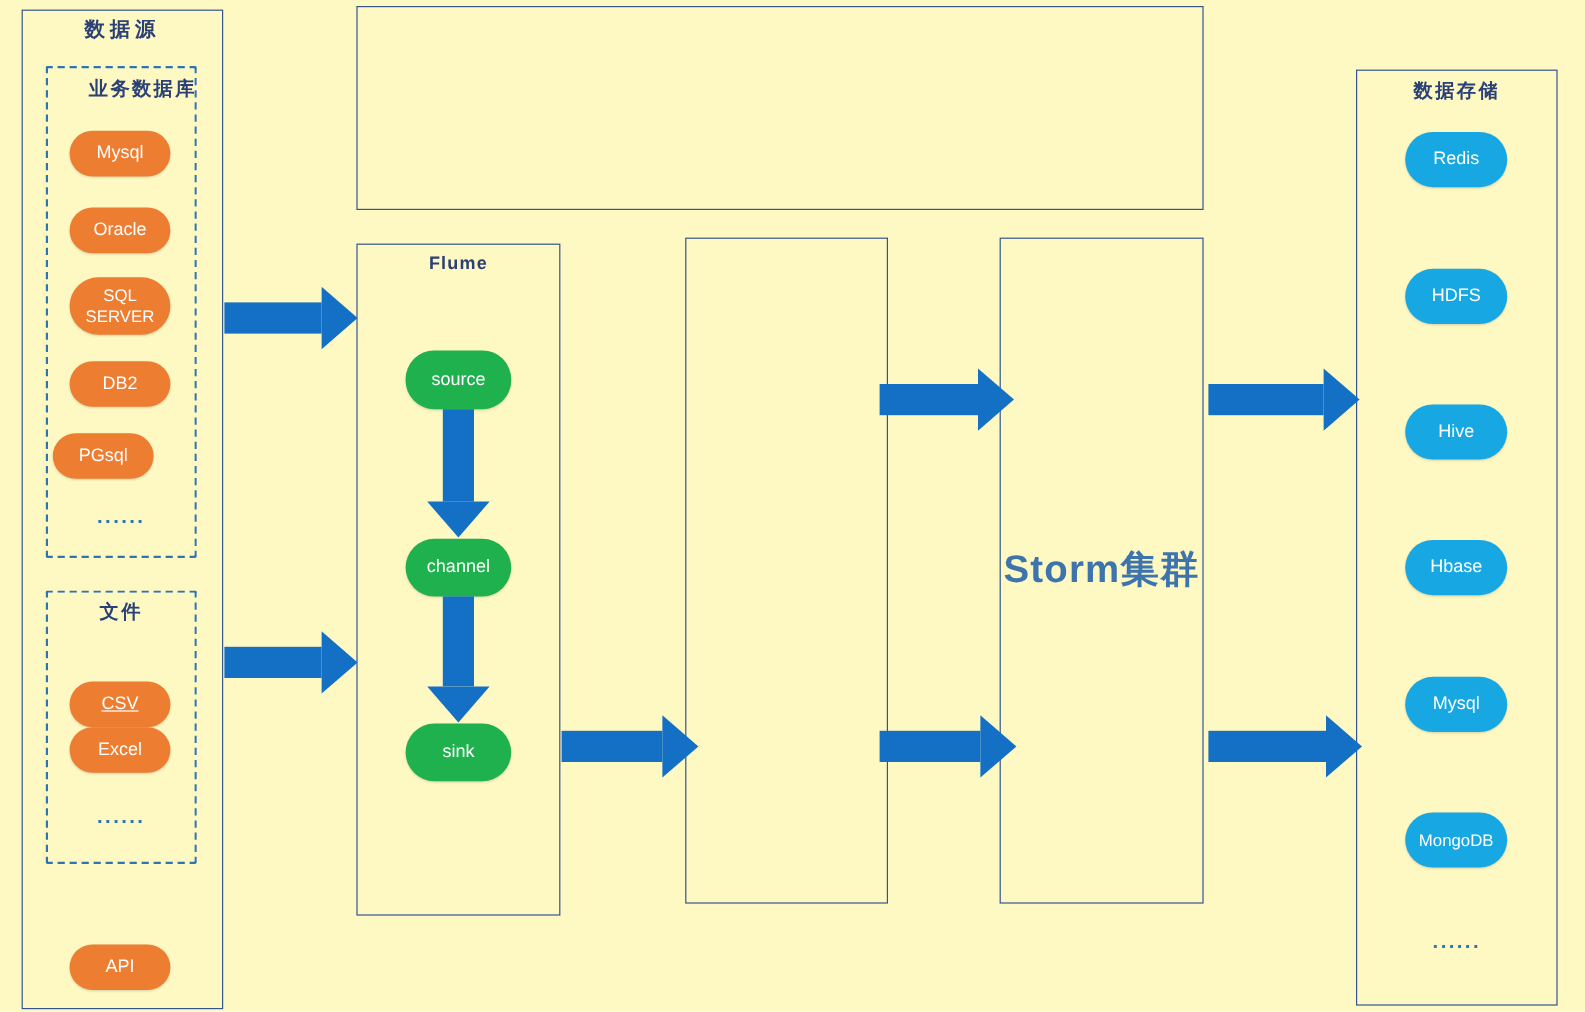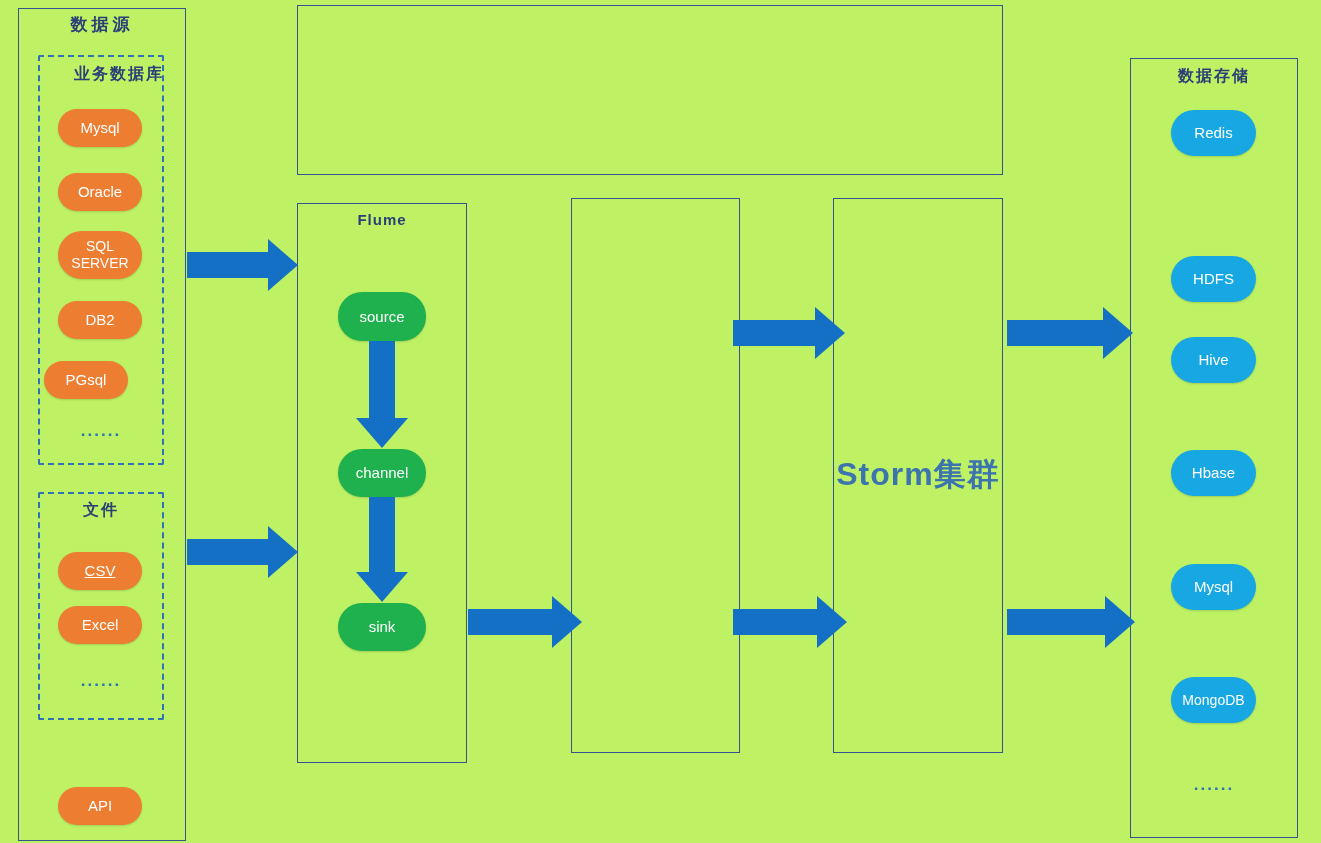--- a/index.html
+++ b/index.html
@@ -2,21 +2,21 @@
 <html><head>
 <meta charset="utf-8">
 <style>
   html,body { margin:0; padding:0; }
   body {
     font-family: "Liberation Sans", "DejaVu Sans", sans-serif;
     background:#ffffff;
   }
   .stage {
     position:relative; width:1321px; height:843px;
-    background:#bef264; overflow:hidden;
+    background:#fef9c3; overflow:hidden;
   }
   .box {
     position:absolute; border:1px solid #35548f; background:transparent;
     box-sizing:border-box;
   }
   .dashed-box {
     position:absolute; border:2px dashed #2e74b5; background:transparent;
     box-sizing:border-box; border-radius:2px;
   }
   .title {
@@ -65,21 +65,21 @@
   <div class="pill orange" style="left:58px; top:109px; width:84px; height:38px;">Mysql</div>
   <div class="pill orange" style="left:58px; top:173px; width:84px; height:38px;">Oracle</div>
   <div class="pill orange" style="left:58px; top:231px; width:84px; height:48px; font-size:14px;">SQL SERVER</div>
   <div class="pill orange" style="left:58px; top:301px; width:84px; height:38px;">DB2</div>
   <div class="pill orange" style="left:44px; top:361px; width:84px; height:38px;">PGsql</div>
   <div class="dots" style="left:38px; top:426px; width:126px;">......</div>
 
   <div class="dashed-box" style="left:38px; top:492px; width:126px; height:228px;"></div>
   <div class="title" style="left:38px; top:500px; width:126px; font-size:16px; letter-spacing:2px;">文件</div>
 
-  <div class="pill orange" style="left:58px; top:552px; width:84px; height:38px;text-decoration:underline;">CSV</div>
+  <div class="pill orange" style="left:58px; top:568px; width:84px; height:38px;text-decoration:underline;">CSV</div>
   <div class="pill orange" style="left:58px; top:606px; width:84px; height:38px;">Excel</div>
   <div class="dots" style="left:38px; top:676px; width:126px;">......</div>
 
   <div class="pill orange" style="left:58px; top:787px; width:84px; height:38px;">API</div>
 
   <div class="box" style="left:297px; top:5px; width:706px; height:170px;"></div>
 
   <div class="box" style="left:297px; top:203px; width:170px; height:560px;"></div>
   <div class="title" style="left:297px; top:211px; width:170px; font-size:15px; letter-spacing:1px;">Flume</div>
 
@@ -98,21 +98,21 @@
 
   <div class="box" style="left:571px; top:198px; width:169px; height:555px;"></div>
 
   <div class="box" style="left:833px; top:198px; width:170px; height:555px;"></div>
   <div class="big-label" style="left:833px; top:453px; width:170px; font-size:32px;">Storm集群</div>
 
   <div class="box" style="left:1130px; top:58px; width:168px; height:780px;"></div>
   <div class="title" style="left:1130px; top:66px; width:168px; font-size:16px; letter-spacing:2px;">数据存储</div>
 
   <div class="pill cyan" style="left:1171px; top:110px; width:85px; height:46px;">Redis</div>
-  <div class="pill cyan" style="left:1171px; top:224px; width:85px; height:46px;margin-top:32px;">HDFS</div>
+  <div class="pill cyan" style="left:1171px; top:224px; width:85px; height:46px;">HDFS</div>
   <div class="pill cyan" style="left:1171px; top:337px; width:85px; height:46px;">Hive</div>
   <div class="pill cyan" style="left:1171px; top:450px; width:85px; height:46px;">Hbase</div>
   <div class="pill cyan" style="left:1171px; top:564px; width:85px; height:46px;">Mysql</div>
   <div class="pill cyan" style="left:1171px; top:677px; width:85px; height:46px; font-size:14px;">MongoDB</div>
   <div class="dots" style="left:1130px; top:780px; width:168px;">......</div>
 
   <div class="arrow-r" style="left:187px; top:239px; width:111px;">
     <div class="shaft"></div>
       <div class="head"></div>
   </div>

